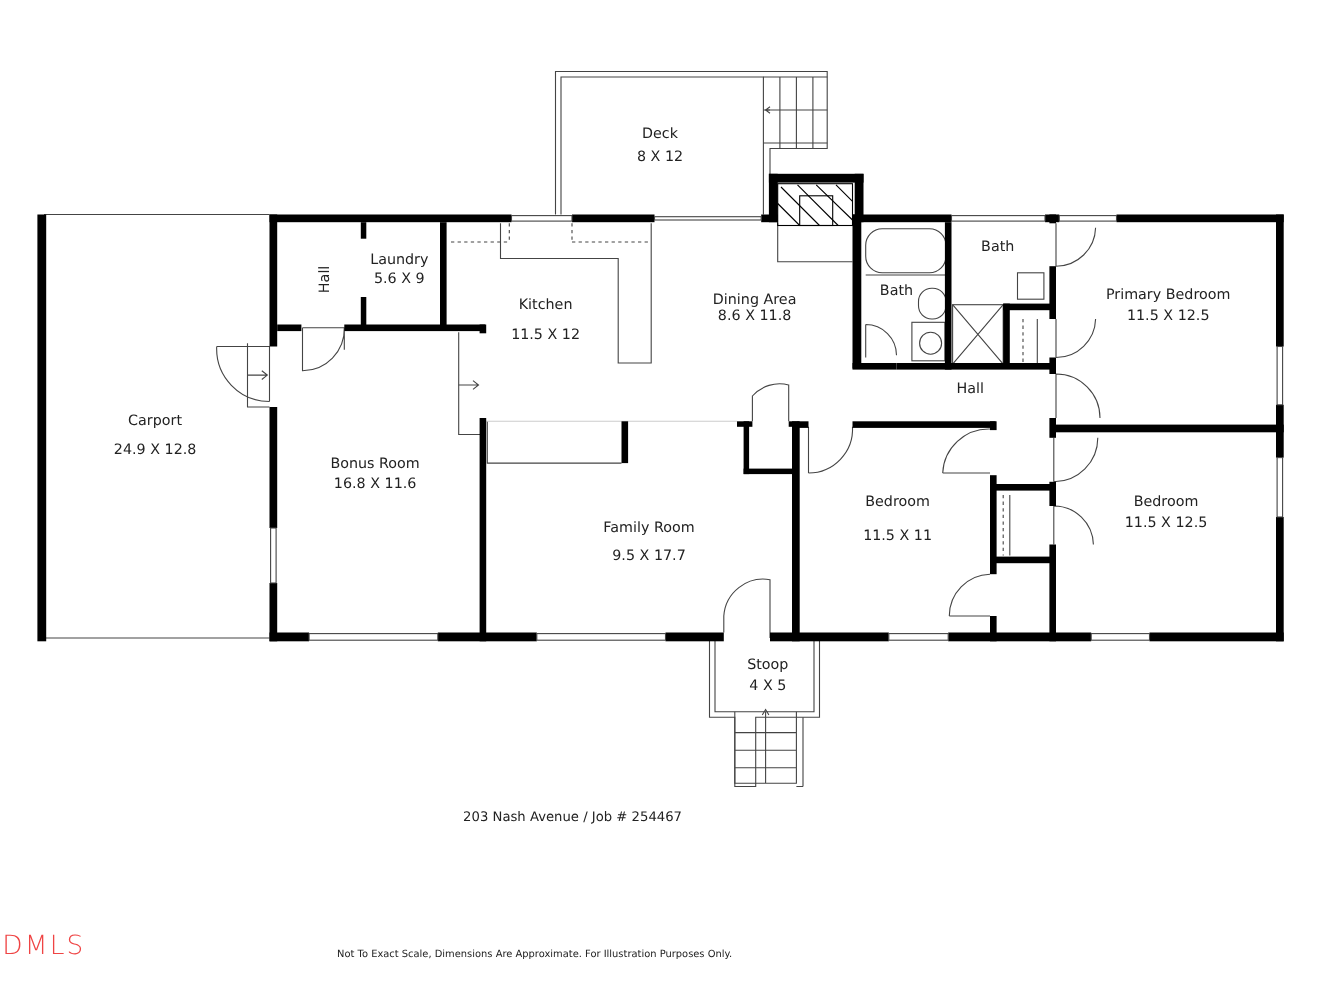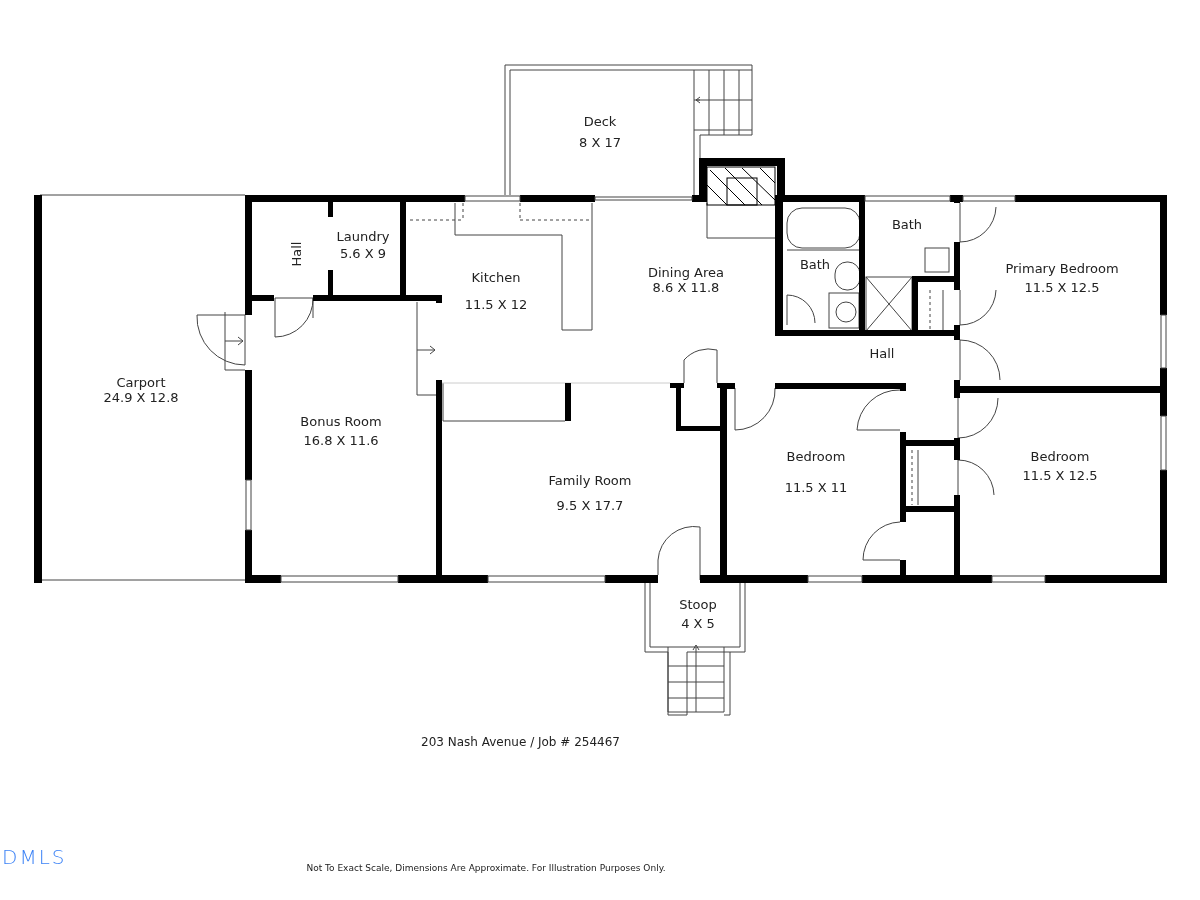--- a/index.html
+++ b/index.html
@@ -2,21 +2,21 @@
 <html><head>
 <meta charset="utf-8">
 <style>
   html, body { margin:0; padding:0; background:#ffffff; }
   body { width:1200px; height:900px; position:relative; overflow:hidden; font-family:"DejaVu Sans", sans-serif; }
   #plan { position:absolute; left:0; top:0; }
   .label { position:absolute; font-family:"DejaVu Sans", sans-serif; color:#222; font-size:13px; text-align:center; white-space:nowrap; transform:translateX(-50%); }
   .rot { transform:translate(-50%,-50%) rotate(-90deg); }
   .address { position:absolute; left:0; width:1041px; top:735px; text-align:center; font-size:12px; color:#222; }
   .disclaimer { position:absolute; left:0; width:972px; top:863px; text-align:center; font-size:9px; color:#222; }
-  .mls { position:absolute; left:2px; top:845px; font-size:20px; color:#3b82f6; letter-spacing:2px; font-weight:200; font-family:"DejaVu Sans", sans-serif; }
+  .mls { position:absolute; left:2px; top:845px; font-size:24px; color:#ef4444; letter-spacing:2px; font-weight:200; font-family:"DejaVu Sans", sans-serif; }
 </style>
 </head>
 <body>
 
 <svg id="plan" width="1200" height="900" viewBox="0 0 1200 900" xmlns="http://www.w3.org/2000/svg">
   <g fill="none" stroke="#444" stroke-width="1">
 
     <path d="M505 195 L505 65 L752 65 L752 135 L700 135 L700 195"></path>
     <path d="M510 195 L510 70 L694 70 L694 195"></path>
 
@@ -163,25 +163,25 @@
     <rect x="1161" y="416" width="5" height="54"></rect>
     <rect x="281" y="576" width="117" height="6"></rect>
     <rect x="488" y="576" width="117" height="6"></rect>
     <rect x="808" y="576" width="54" height="6"></rect>
     <rect x="992" y="576" width="53" height="6"></rect>
   </g>
 </svg>
 
 <div class="label" style="left:600px;top:114px">
     <div>Deck</div>
-    <div style="margin-top:6px">8 X 17</div>
+    <div style="margin-top:6px">8 X 12</div>
   </div>
 <div class="label" style="left:141px;top:375px">
     <div>Carport</div>
-    <div style="">24.9 X 12.8</div>
+    <div style="margin-top:12px">24.9 X 12.8</div>
   </div>
 <div class="label rot" style="left:296px;top:254px"><span>Hall</span></div>
 <div class="label" style="left:363px;top:229px">
     <div>Laundry</div>
     <div style="margin-top:2px">5.6 X 9</div>
   </div>
 <div class="label" style="left:496px;top:270px">
     <div>Kitchen</div>
     <div style="margin-top:12px">11.5 X 12</div>
   </div>

